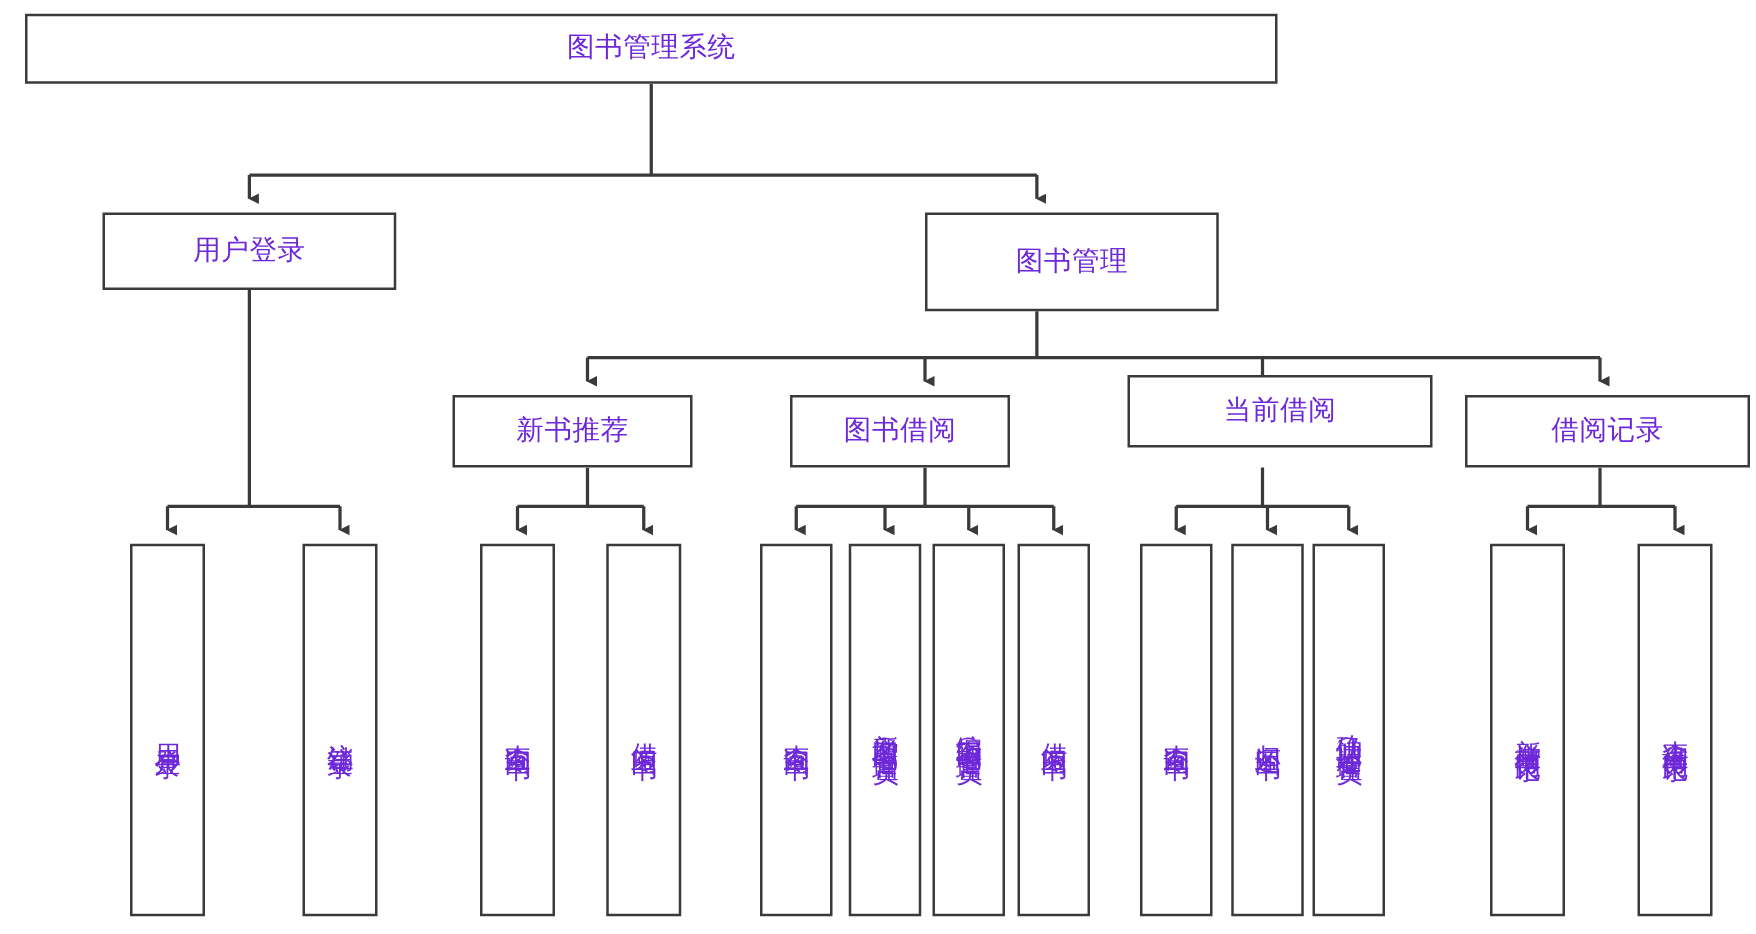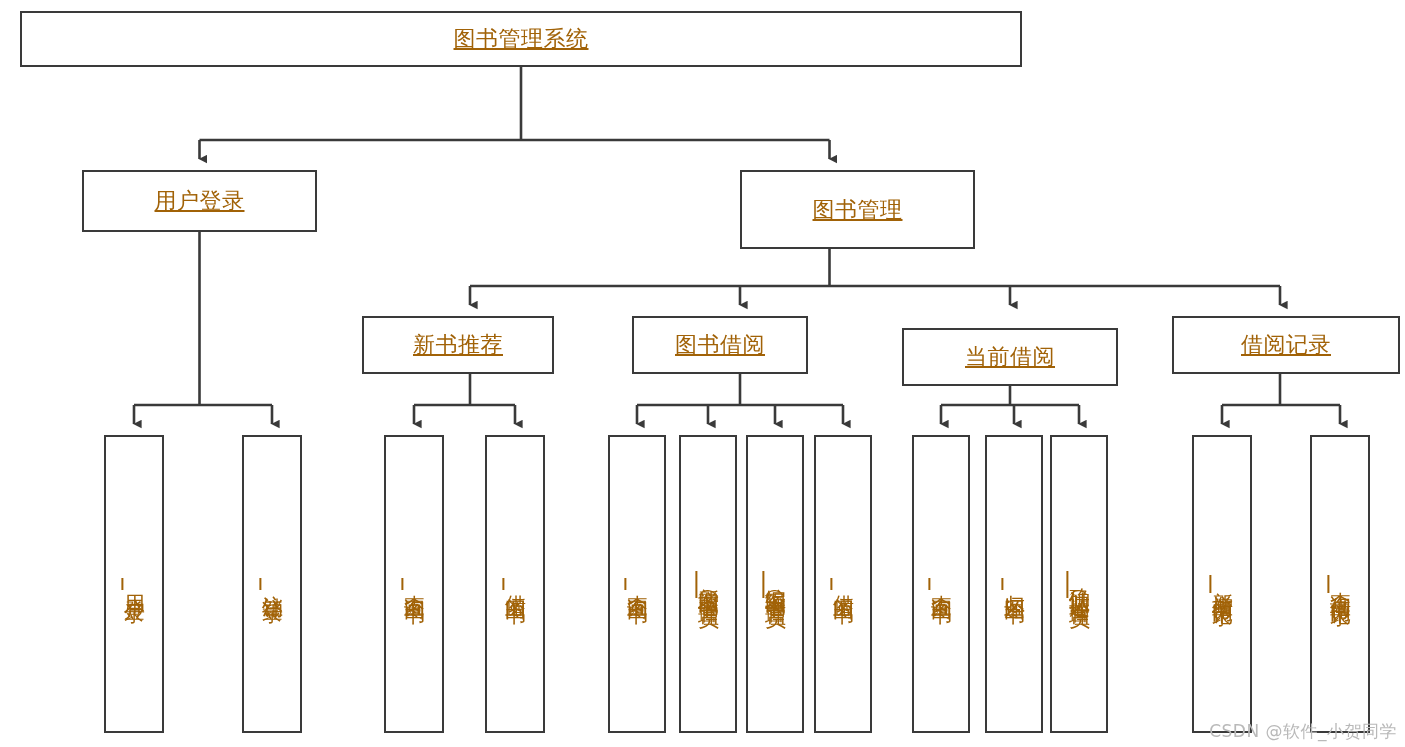--- a/index.html
+++ b/index.html
@@ -26,24 +26,23 @@
     pointer-events: none;
   }
   .node {
     position: absolute;
     box-sizing: border-box;
     background: #ffffff;
     border: 2px solid #3a3a3a;
     display: flex;
     align-items: center;
     justify-content: center;
-    color: #a16207;
+    color: #6d28d9;
     line-height: 1.18;
     text-align: right;
-    text-decoration: underline;
   }
   .node.h {
     font-size: 22px;
     letter-spacing: 0.5px;
   }
   .node.v {
     font-size: 21px;
     writing-mode: vertical-rl;
     text-orientation: upright;
     letter-spacing: 3px;
@@ -122,21 +121,21 @@
       </div>
       <div class="node h" style="left: 740px; top: 170px; width: 235px; height: 79px;">
         <span class="node-label">图书管理</span>
       </div>
       <div class="node h" style="left: 362px; top: 316px; width: 192px; height: 58px;">
         <span class="node-label">新书推荐</span>
       </div>
       <div class="node h" style="left: 632px; top: 316px; width: 176px; height: 58px;">
         <span class="node-label">图书借阅</span>
       </div>
-      <div class="node h" style="left: 902px; top: 328px; width: 216px; height: 58px;">
+      <div class="node h" style="left: 902px; top: 300px; width: 244px; height: 58px;">
         <span class="node-label">当前借阅</span>
       </div>
       <div class="node h" style="left: 1172px; top: 316px; width: 228px; height: 58px;">
         <span class="node-label">借阅记录</span>
       </div>
       <div class="node v" style="left: 104px; top: 435px; width: 60px; height: 298px;">
         <span class="node-label">用户登录</span>
       </div>
       <div class="node v" style="left: 242px; top: 435px; width: 60px; height: 298px;">
         <span class="node-label">注销登录</span>
@@ -169,14 +168,13 @@
         <span class="node-label">确认归还（管理员）</span>
       </div>
       <div class="node v" style="left: 1192px; top: 435px; width: 60px; height: 298px;">
         <span class="node-label">新增借阅记录</span>
       </div>
       <div class="node v" style="left: 1310px; top: 435px; width: 60px; height: 298px;">
         <span class="node-label">查询借阅记录</span>
       </div>
     </div>
 
-  <div id="watermark">CSDN @软件_小贺同学</div>
 </div>
 
 </body></html>

